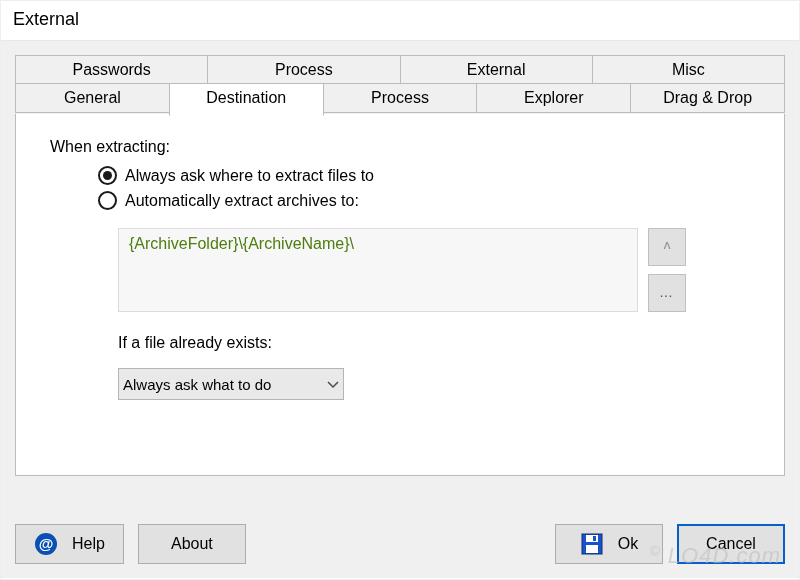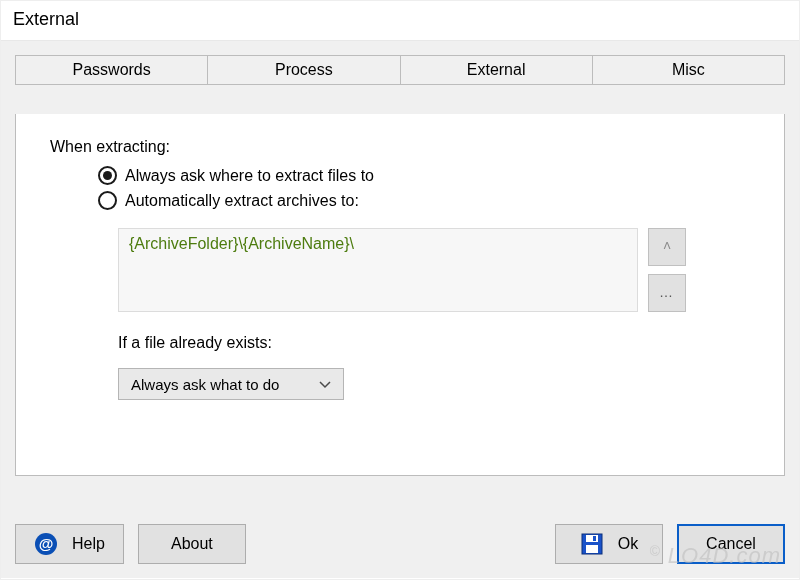--- a/index.html
+++ b/index.html
@@ -138,21 +138,21 @@
   }
   .exists-label {
     font-size: 16px;
     margin-bottom: 16px;
   }
   .combo {
     width: 226px; height: 32px;
     border: 1px solid #b5b5b5;
     background: #e9e9e9;
     display: flex; align-items: center;
-    padding: 0 12px;
+    padding: 0 4px;
     font-size: 15px;
     justify-content: space-between;
   }
   .combo .chev {
     font-size: 13px;
     color: #4a4a4a;
   }
   .bottom-row {
     position: absolute;
     left: 14px; right: 14px; bottom: 14px;
@@ -202,20 +202,27 @@
   <div class="title-bar">External</div>
 
   <div class="client">
 
     <div class="tabs">
       <div class="tabs-row top">
         <div class="tab">Passwords</div>
         <div class="tab">Process</div>
         <div class="tab">External</div>
         <div class="tab">Misc</div>
+      </div>
+      <div class="tabs-row bottom">
+        <div class="tab">General</div>
+        <div class="tab active">Destination</div>
+        <div class="tab">Process</div>
+        <div class="tab">Explorer</div>
+        <div class="tab">Drag &amp; Drop</div>
       </div>
     </div>
 
     <div class="tab-panel">
       <div class="section-label">When extracting:</div>
 
       <div class="radio-row">
         <span class="radio checked"></span>
         <span>Always ask where to extract files to</span>
       </div>

